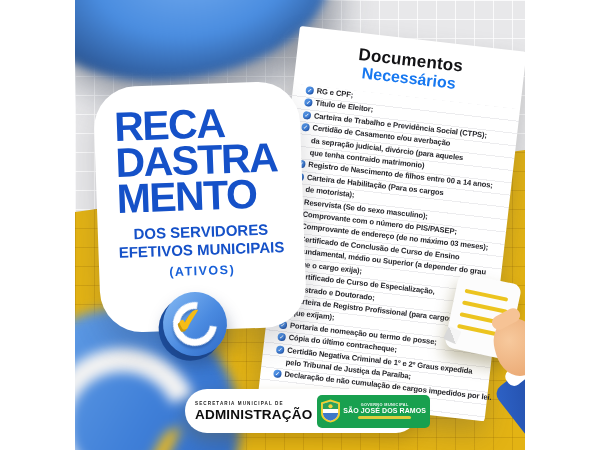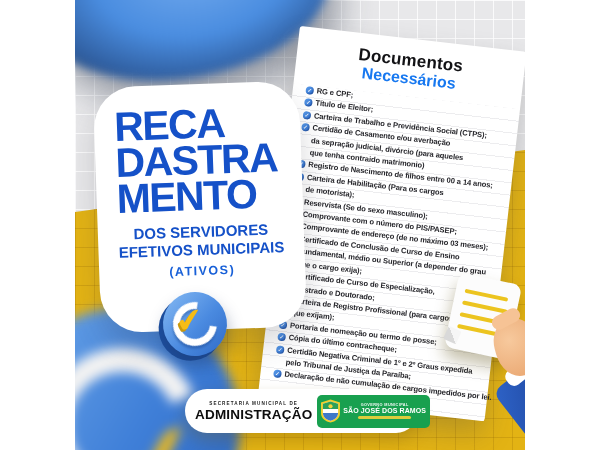--- a/index.html
+++ b/index.html
@@ -88,21 +88,21 @@
     border-radius:8px; transform: rotate(-28deg); }
   .cuff { position:absolute; left:56px; top:88px; width:44px; height:17px; background:#ffffff;
     border-radius:7px; transform: rotate(-38deg); }
   .sleeve { position:absolute; left:62px; top:98px; width:48px; height:70px;
     background: linear-gradient(120deg,#2e63c8,#1b3f92); border-radius:10px; transform: rotate(-38deg); }
 
   
   .footer { position:absolute; left:110px; top:389px; width:233px; height:44px; background:#ffffff;
     border-radius:22px; display:flex; align-items:center; padding:0 6px 0 10px; box-sizing:border-box;
     box-shadow: 0 8px 16px rgba(120,90,10,.28); z-index:5; }
-  .f-left { flex:1; text-align:center; padding-right:5px; }
+  .f-left { flex:1; padding-right:5px; }
   .f-small { font-size:4.6px; letter-spacing:1.1px; color:#222; font-weight:700; }
   .f-name { font-size:13.5px; font-weight:800; color:#0d0d0d; margin-top:1px; letter-spacing:.2px; }
   .gov { width:114px; height:33px; background:#18a04f; border-radius:5px; display:flex; align-items:center;
     gap:3px; padding:0 4px; box-sizing:border-box; }
   .crest { flex:0 0 auto; }
   .gov-text { flex:1; text-align:center; color:#ffffff; overflow:hidden; }
   .gov-small { font-size:3.8px; letter-spacing:.4px; font-weight:700; opacity:.95; }
   .gov-name { font-size:7px; font-weight:800; white-space:nowrap; letter-spacing:.1px; }
   .gov-slogan { height:2.5px; width:64%; margin:2px auto 0; background:#f2d23a; border-radius:2px; opacity:.9; }
 </style>

